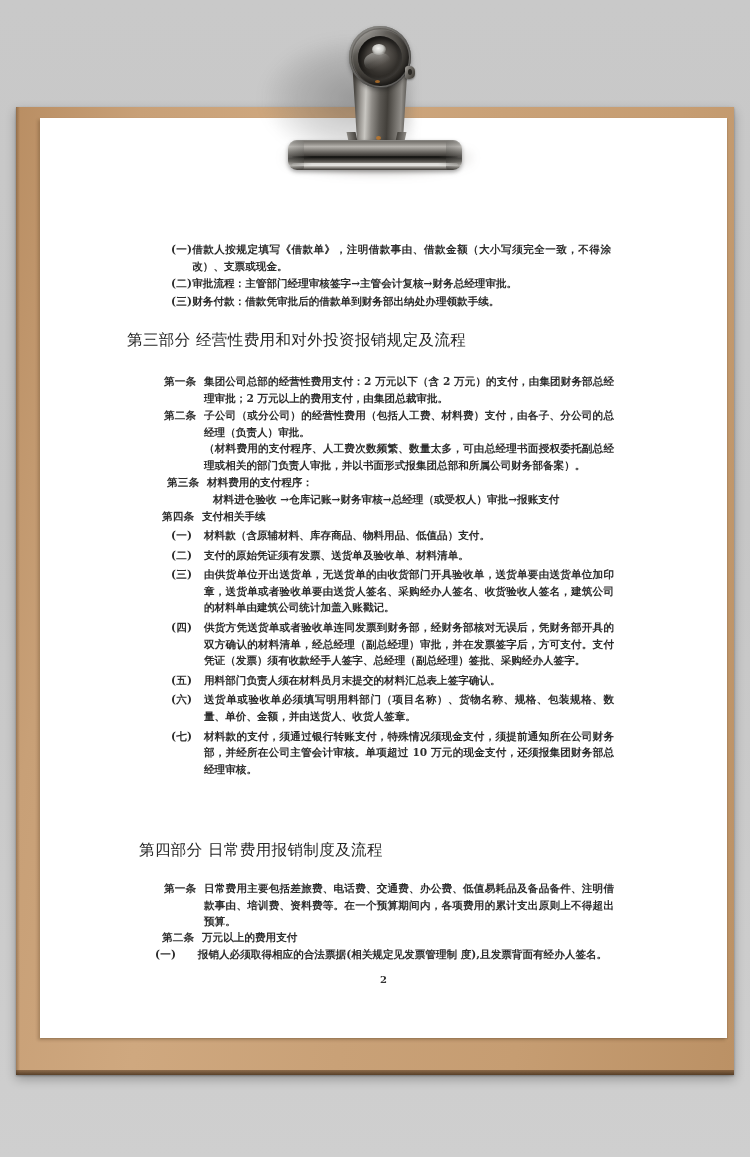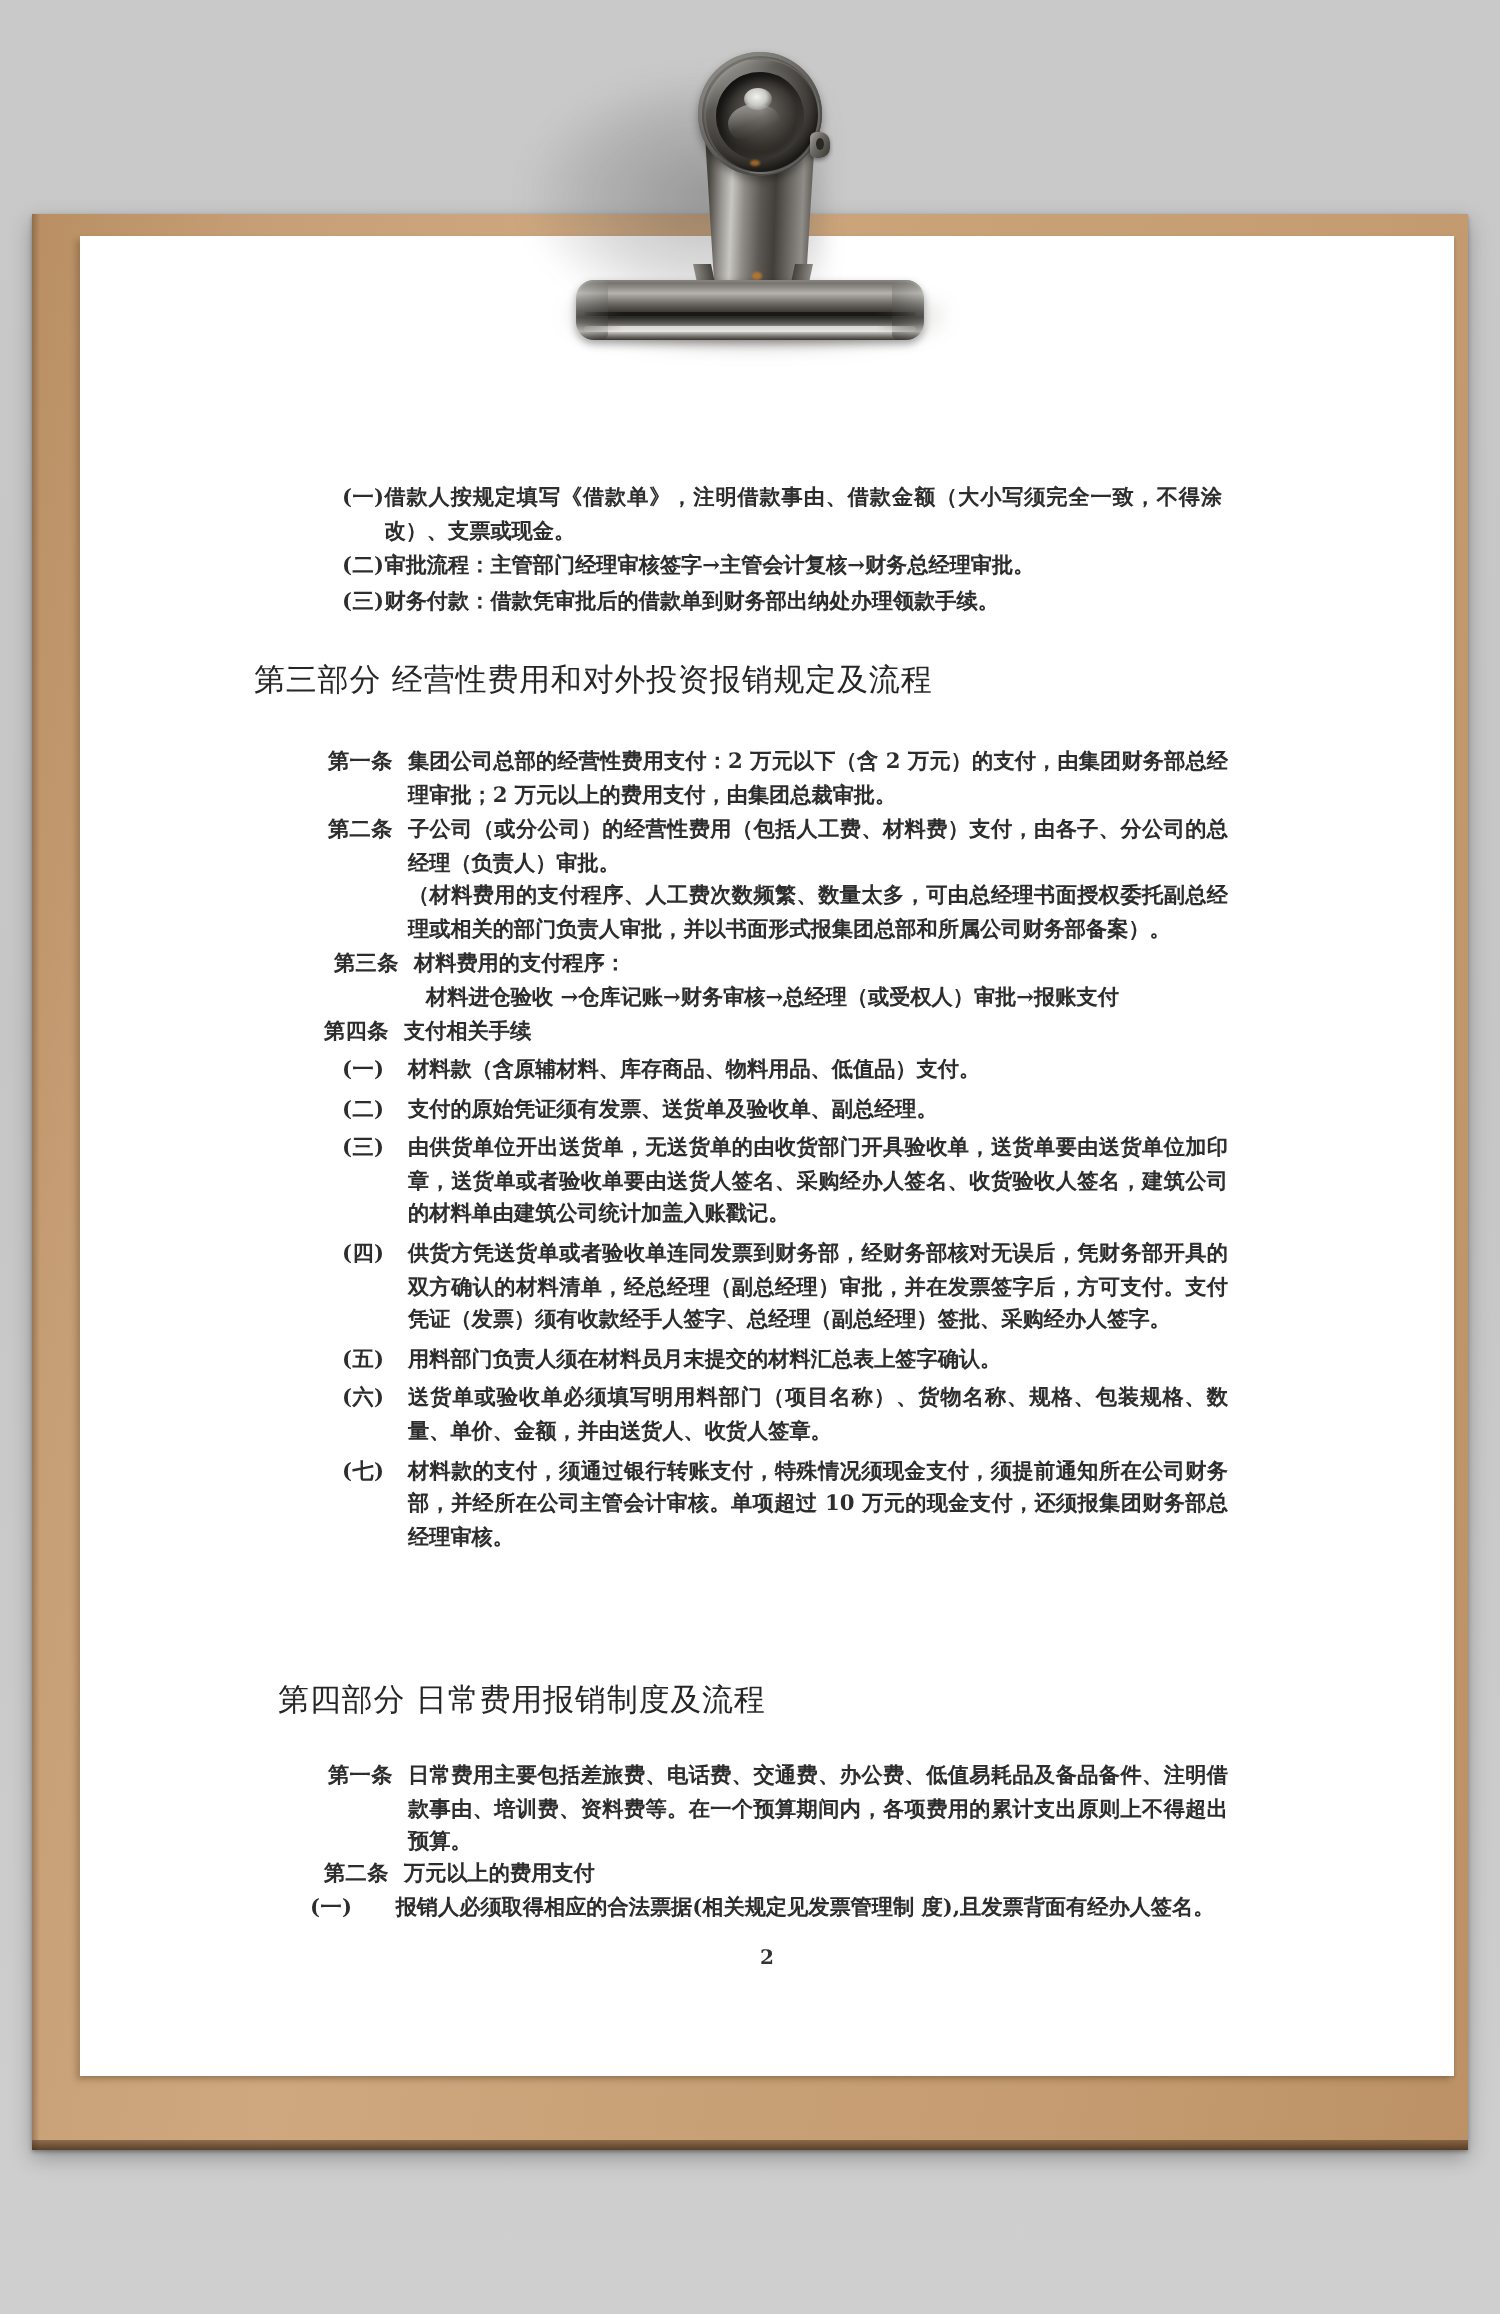--- a/index.html
+++ b/index.html
@@ -389,21 +389,21 @@
 
         <div class="block para" style="left:173px; top:373px; width:420px; white-space:nowrap;">材料进仓验收  →仓库记账→财务审核→总经理（或受权人）审批→报账支付</div>
 
         <div class="block" style="left:131px; top:409px; width:443px;">
           <div class="row">
             <span class="marker m-paren">(一)</span>
             <span class="body">材料款（含原辅材料、库存商品、物料用品、低值品）支付。</span>
           </div>
           <div class="row" style="margin-top:3px;">
             <span class="marker m-paren">(二)</span>
-            <span class="body">支付的原始凭证须有发票、送货单及验收单、副总经理。</span>
+            <span class="body">支付的原始凭证须有发票、送货单及验收单、材料清单。</span>
           </div>
           <div class="row" style="margin-top:3px;">
             <span class="marker m-paren">(三)</span>
             <span class="body">由供货单位开出送货单，无送货单的由收货部门开具验收单，送货单要由送货单位加印章，送货单或者验收单要由送货人签名、采购经办人签名、收货验收人签名，建筑公司的材料单由建筑公司统计加盖入账戳记。</span>
           </div>
           <div class="row" style="margin-top:3px;">
             <span class="marker m-paren">(四)</span>
             <span class="body">供货方凭送货单或者验收单连同发票到财务部，经财务部核对无误后，凭财务部开具的双方确认的材料清单，经总经理（副总经理）审批，并在发票签字后，方可支付。支付凭证（发票）须有收款经手人签字、总经理（副总经理）签批、采购经办人签字。</span>
           </div>
           <div class="row" style="margin-top:3px;">

